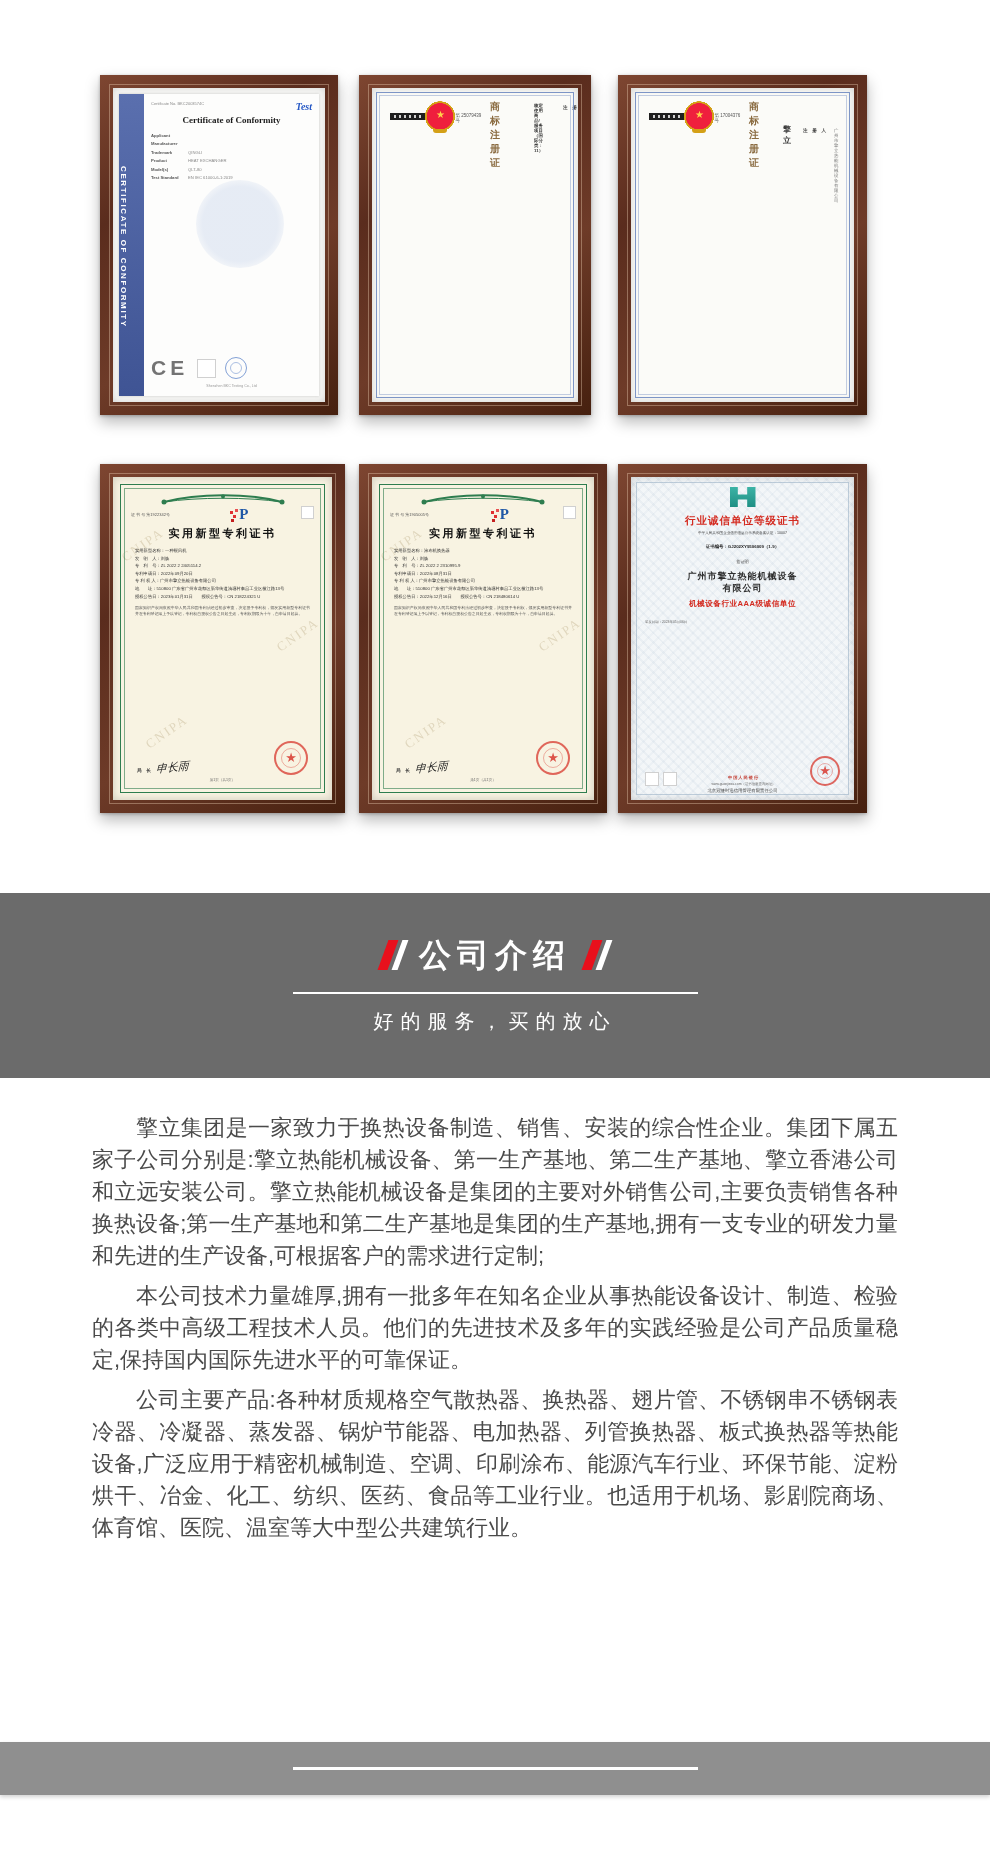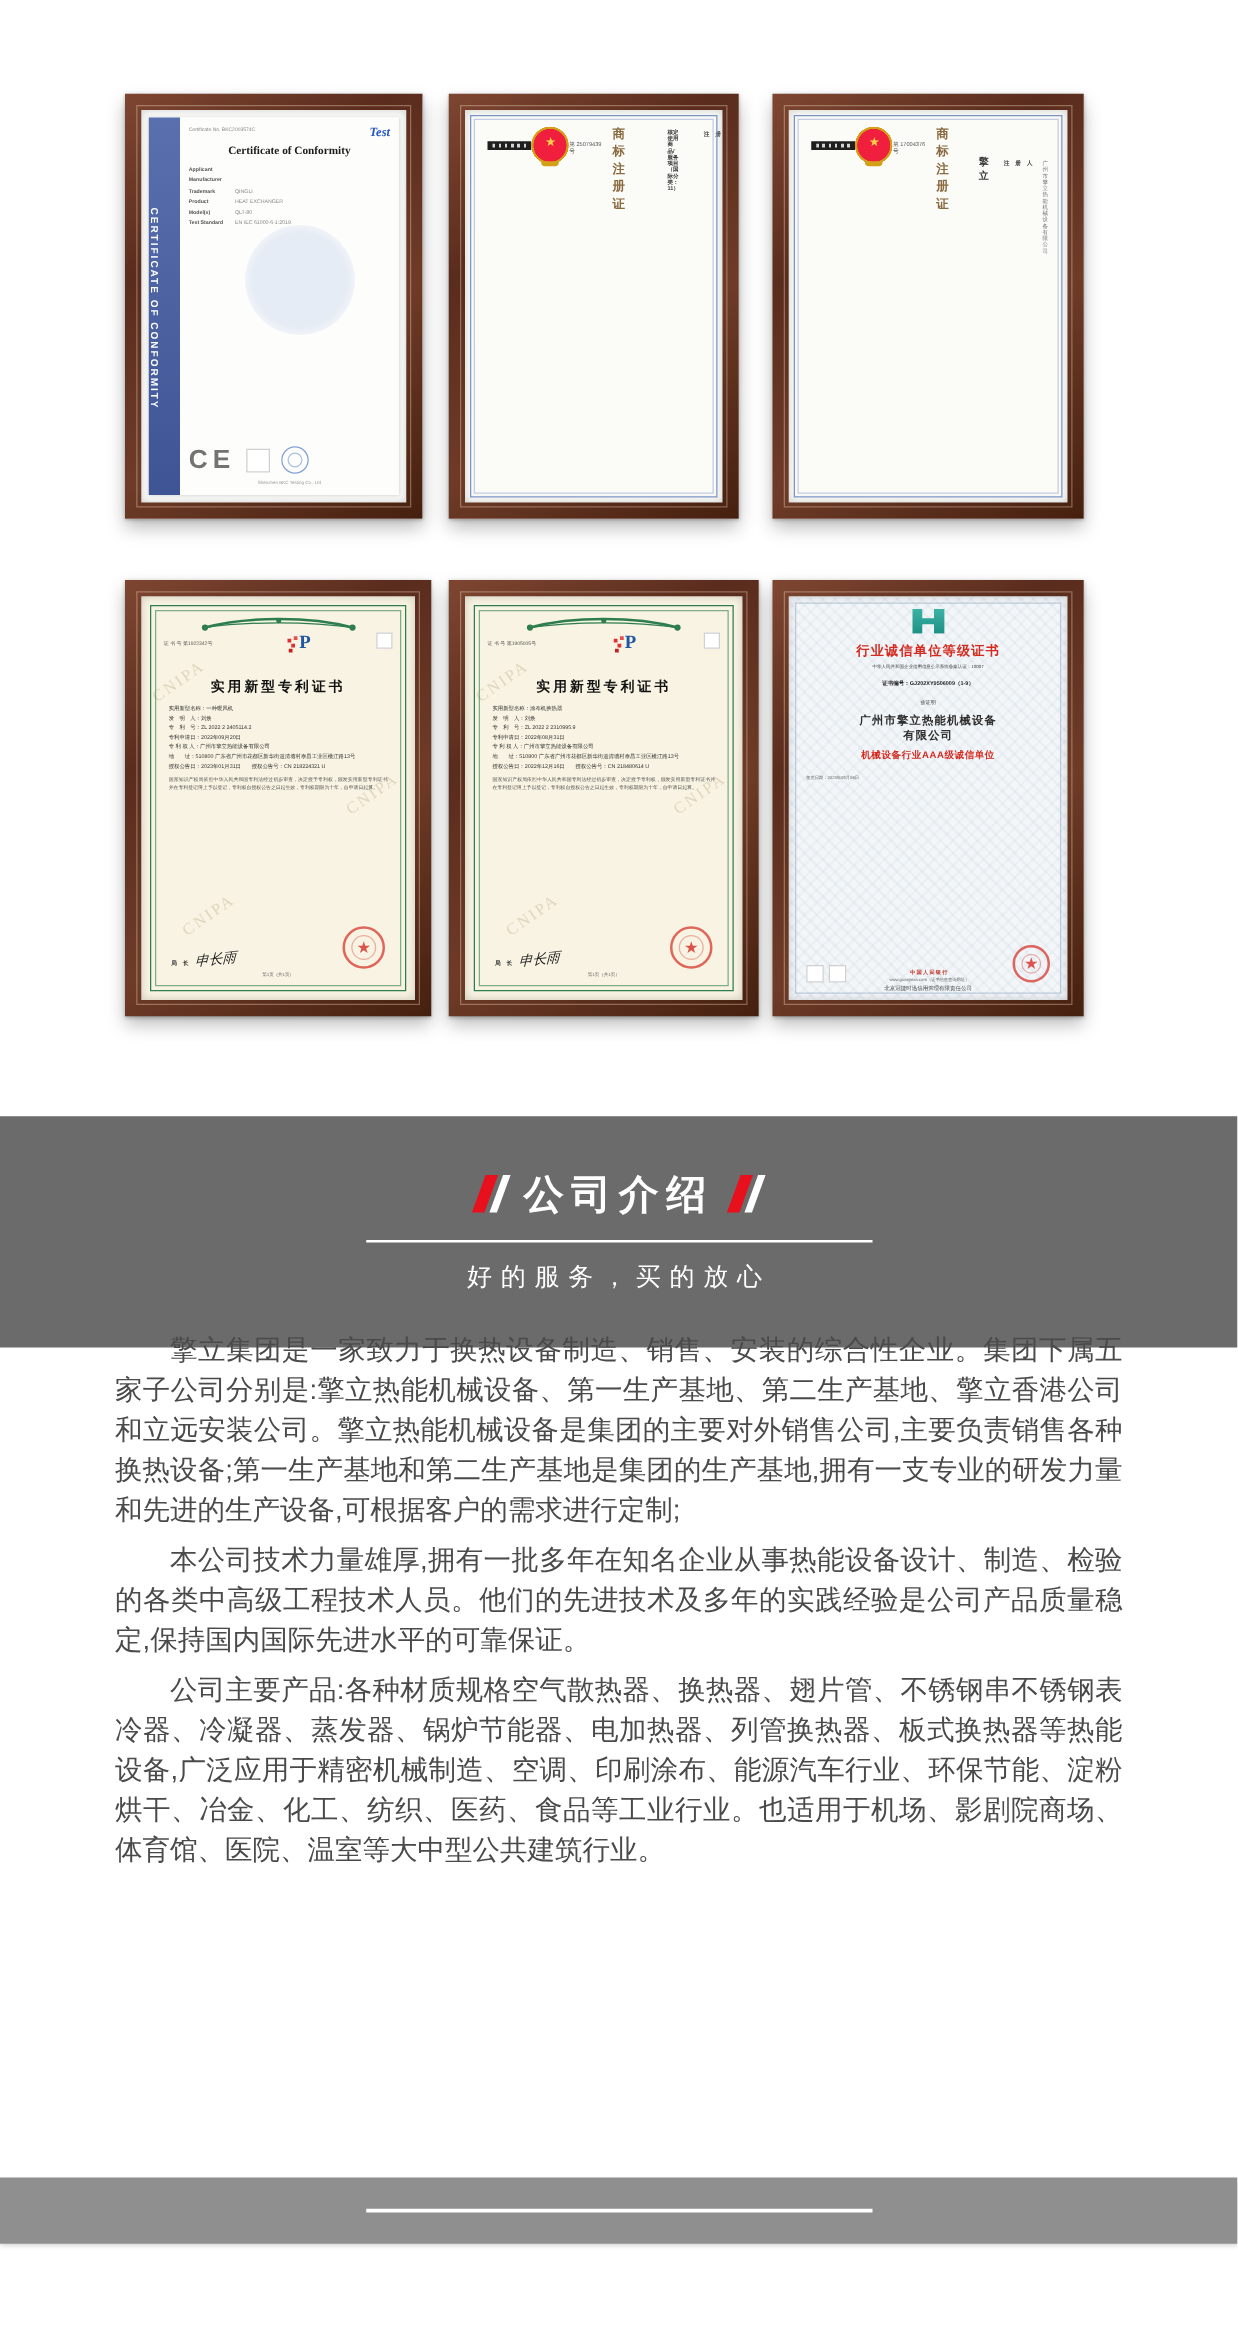--- a/index.html
+++ b/index.html
@@ -99,21 +99,21 @@
   .pat-content{position:absolute;inset:13px;display:flex;flex-direction:column;padding:3px 5px;}
   .garland{display:block;margin:0 auto;}
   .pat-head{display:flex;justify-content:space-between;align-items:flex-start;margin-top:1px;}
   .pat-no{font-size:4px;color:#555;margin-top:6px;}
   .cnipa{display:flex;align-items:center;gap:1px;margin-left:8px;}
   .cnipa .dots{width:8px;height:12px;position:relative;}
   .cnipa .dots::before{content:"";position:absolute;width:3px;height:3px;background:#e03030;left:0;top:2px;
     box-shadow:3px 4px 0 #e03030, 1px 8px 0 #c42020, 5px -2px 0 #e85050;}
   .cnipa .p{font-size:15px;font-weight:700;color:#1f57a6;font-family:"Liberation Serif",serif;}
   .pat-title{text-align:center;font-family:"Liberation Serif",serif;font-weight:700;font-size:11px;
-    letter-spacing:2.5px;color:#111;margin-top:19px;}
+    letter-spacing:2.5px;color:#111;margin-top:3px;}
   .pat-rows{margin-top:6px;padding:0 4px;}
   .pat-row{font-size:4.3px;line-height:7.6px;color:#333;}
   .pat-body{font-size:3.9px;line-height:5.6px;color:#555;text-align:justify;margin-top:5px;padding:0 4px;}
   .pat-bottom{margin-top:auto;display:flex;align-items:flex-end;justify-content:space-between;padding:0 6px;}
   .pat-note{text-align:center;font-size:3.6px;color:#666;margin-top:3px;padding-bottom:2px;}
   .wm{position:absolute;font-size:13px;color:rgba(160,140,95,.28);transform:rotate(-35deg);letter-spacing:2px;
     font-family:"Liberation Serif",serif;pointer-events:none;}
 
   
   .hon{background:#f3f6f8;
@@ -144,21 +144,21 @@
   .band{position:absolute;left:0;top:893px;width:990px;height:185px;background:#6b6b6b;}
   .band-titlerow{display:flex;justify-content:center;align-items:center;gap:16px;padding-top:46px;}
   .slashes{display:flex;gap:4px;}
   .slash-red{width:10px;height:30px;background:#e8101c;transform:skewX(-20deg);}
   .slash-white{width:6px;height:30px;background:#ffffff;transform:skewX(-20deg);}
   .band-title{color:#fff;font-size:32px;font-weight:700;letter-spacing:6px;line-height:32px;}
   .band-hairline{width:405px;height:2px;background:#fff;margin:21px auto 0;}
   .band-subtitle{color:#fff;text-align:center;font-size:20px;letter-spacing:7px;margin-top:14px;}
 
   
-  .intro-text{position:absolute;left:92px;right:92px;top:1064px;}
+  .intro-text{position:absolute;left:92px;right:92px;top:1112px;}
   .intro-text p{font-size:22px;line-height:32px;color:#4a4a4a;text-align:justify;text-indent:2em;
     margin-bottom:8px;font-weight:500;}
 
   
   .band2{position:absolute;left:0;top:1742px;width:990px;height:53px;background:#8f8f8f;
     box-shadow:0 2px 4px rgba(0,0,0,.18);}
   .band2-line{width:405px;height:3px;background:#fff;margin:25px auto 0;}
 </style>
 </head>
 <body>

